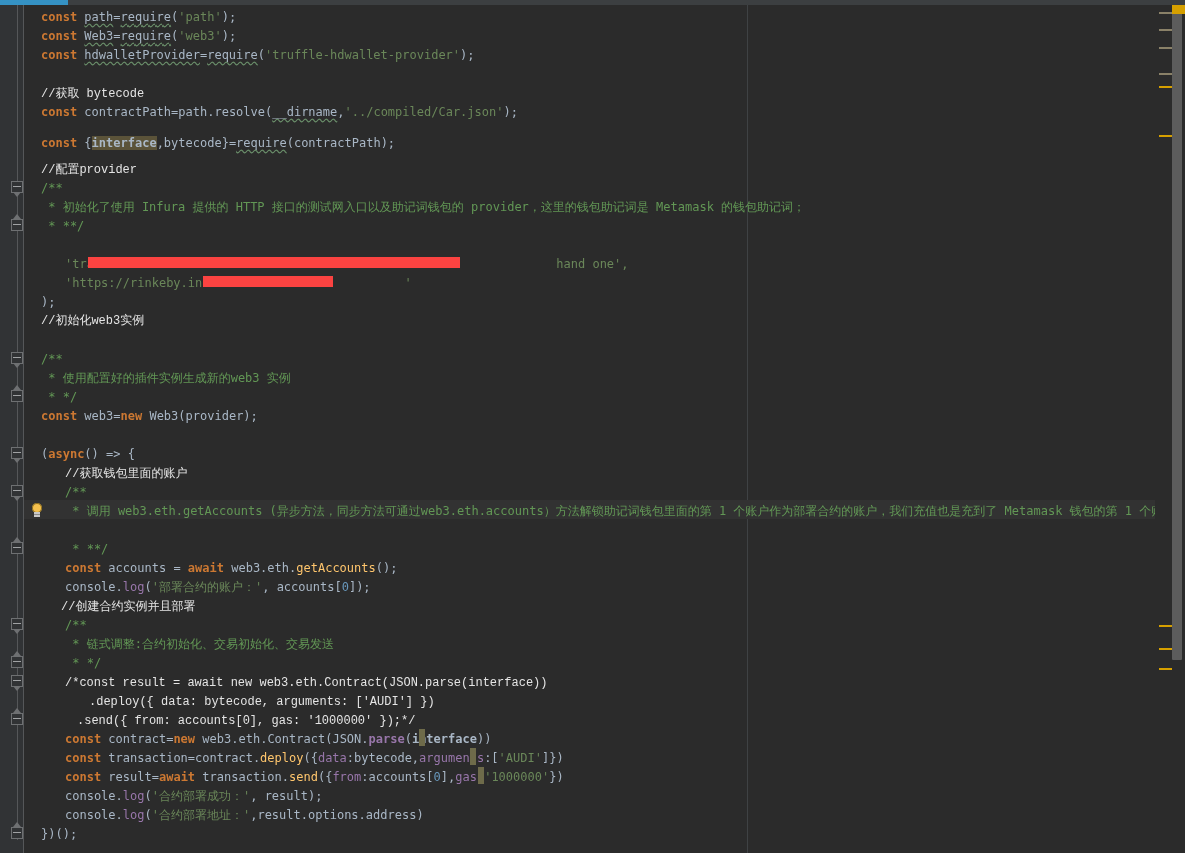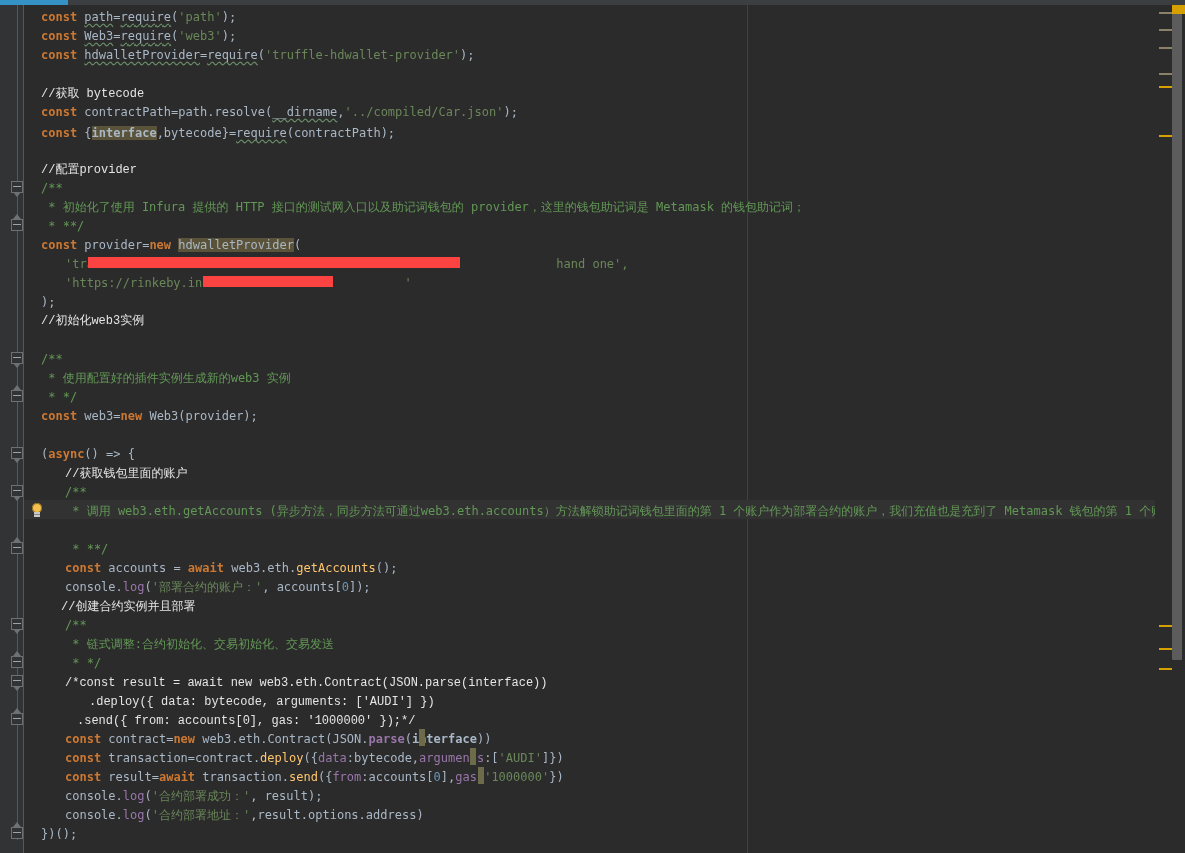--- a/index.html
+++ b/index.html
@@ -158,31 +158,30 @@
   <div class="line" style="top:8px"><span class="kw">const</span> <span class="plain squig">path</span><span class="plain">=</span><span class="plain squig">require</span><span class="plain">(</span><span class="str">'path'</span><span class="plain">);</span></div>
 
   <div class="line" style="top:27px"><span class="kw">const</span> <span class="plain squig">Web3</span><span class="plain">=</span><span class="plain squig">require</span><span class="plain">(</span><span class="str">'web3'</span><span class="plain">);</span></div>
 
   <div class="line" style="top:46px"><span class="kw">const</span> <span class="plain squig">hdwalletProvider</span><span class="plain">=</span><span class="plain squig">require</span><span class="plain">(</span><span class="str">'truffle-hdwallet-provider'</span><span class="plain">);</span></div>
 
   <div class="line" style="top:84px"><span class="cmt">//获取 bytecode</span></div>
 
   <div class="line" style="top:103px"><span class="kw">const</span> <span class="plain">contractPath</span><span class="plain">=</span><span class="plain">path</span><span class="plain">.</span><span class="plain">resolve</span><span class="plain">(</span><span class="plain squig">__dirname</span><span class="plain">,</span><span class="str">'../compiled/Car.json'</span><span class="plain">);</span></div>
 
-  <div class="line" style="top:124px"><span class="kw">const</span> <span class="plain">{</span><span class="ident-hl bold">interface</span><span class="plain">,</span><span class="plain">bytecode</span><span class="plain">}=</span><span class="plain squig">require</span><span class="plain">(</span><span class="plain">contractPath</span><span class="plain">);</span></div>
+  <div class="line" style="top:134px"><span class="kw">const</span> <span class="plain">{</span><span class="ident-hl bold">interface</span><span class="plain">,</span><span class="plain">bytecode</span><span class="plain">}=</span><span class="plain squig">require</span><span class="plain">(</span><span class="plain">contractPath</span><span class="plain">);</span></div>
 
   <div class="line" style="top:160px"><span class="cmt">//配置provider</span></div>
 
   <div class="line" style="top:179px"><span class="doc">/**</span></div>
 
   <div class="line" style="top:198px"><span class="doc"> * 初始化了使用 Infura 提供的 HTTP 接口的测试网入口以及助记词钱包的 provider，这里的钱包助记词是 Metamask 的钱包助记词；</span></div>
 
   <div class="line" style="top:217px"><span class="doc"> * **/</span></div>
 
-  <div class="line" style="top:236px"><span class="kw">const</span> <span class="plain">provider</span><span class="plain">=</span><span class="kw">new</span> <span class="ident-hl">hdwalletProvider</span><span class="plain">(</span></div>
 
   <div class="line" style="top:255px;left:48px"><span class="str">'traff</span><span style="color:transparent">&nbsp;&nbsp;&nbsp;&nbsp;&nbsp;&nbsp;&nbsp;&nbsp;&nbsp;&nbsp;&nbsp;&nbsp;&nbsp;&nbsp;&nbsp;&nbsp;&nbsp;&nbsp;&nbsp;&nbsp;&nbsp;&nbsp;&nbsp;&nbsp;&nbsp;&nbsp;&nbsp;&nbsp;&nbsp;&nbsp;&nbsp;&nbsp;&nbsp;&nbsp;&nbsp;&nbsp;&nbsp;&nbsp;&nbsp;&nbsp;&nbsp;&nbsp;&nbsp;&nbsp;&nbsp;&nbsp;&nbsp;&nbsp;&nbsp;&nbsp;&nbsp;&nbsp;&nbsp;&nbsp;&nbsp;&nbsp;&nbsp;&nbsp;&nbsp;&nbsp;&nbsp;</span><span class="str"> hand one',</span></div>
 
   <div class="line" style="top:274px;left:48px"><span class="str">'https://rinkeby.infura.io</span><span style="color:transparent">&nbsp;&nbsp;&nbsp;&nbsp;&nbsp;&nbsp;&nbsp;&nbsp;&nbsp;&nbsp;&nbsp;&nbsp;&nbsp;&nbsp;&nbsp;&nbsp;&nbsp;&nbsp;&nbsp;&nbsp;&nbsp;</span><span class="str">'</span></div>
 
   <div class="line" style="top:293px"><span class="plain">);</span></div>
 
   <div class="line" style="top:311px"><span class="cmt">//初始化web3实例</span></div>
 
   <div class="line" style="top:350px"><span class="doc">/**</span></div>

